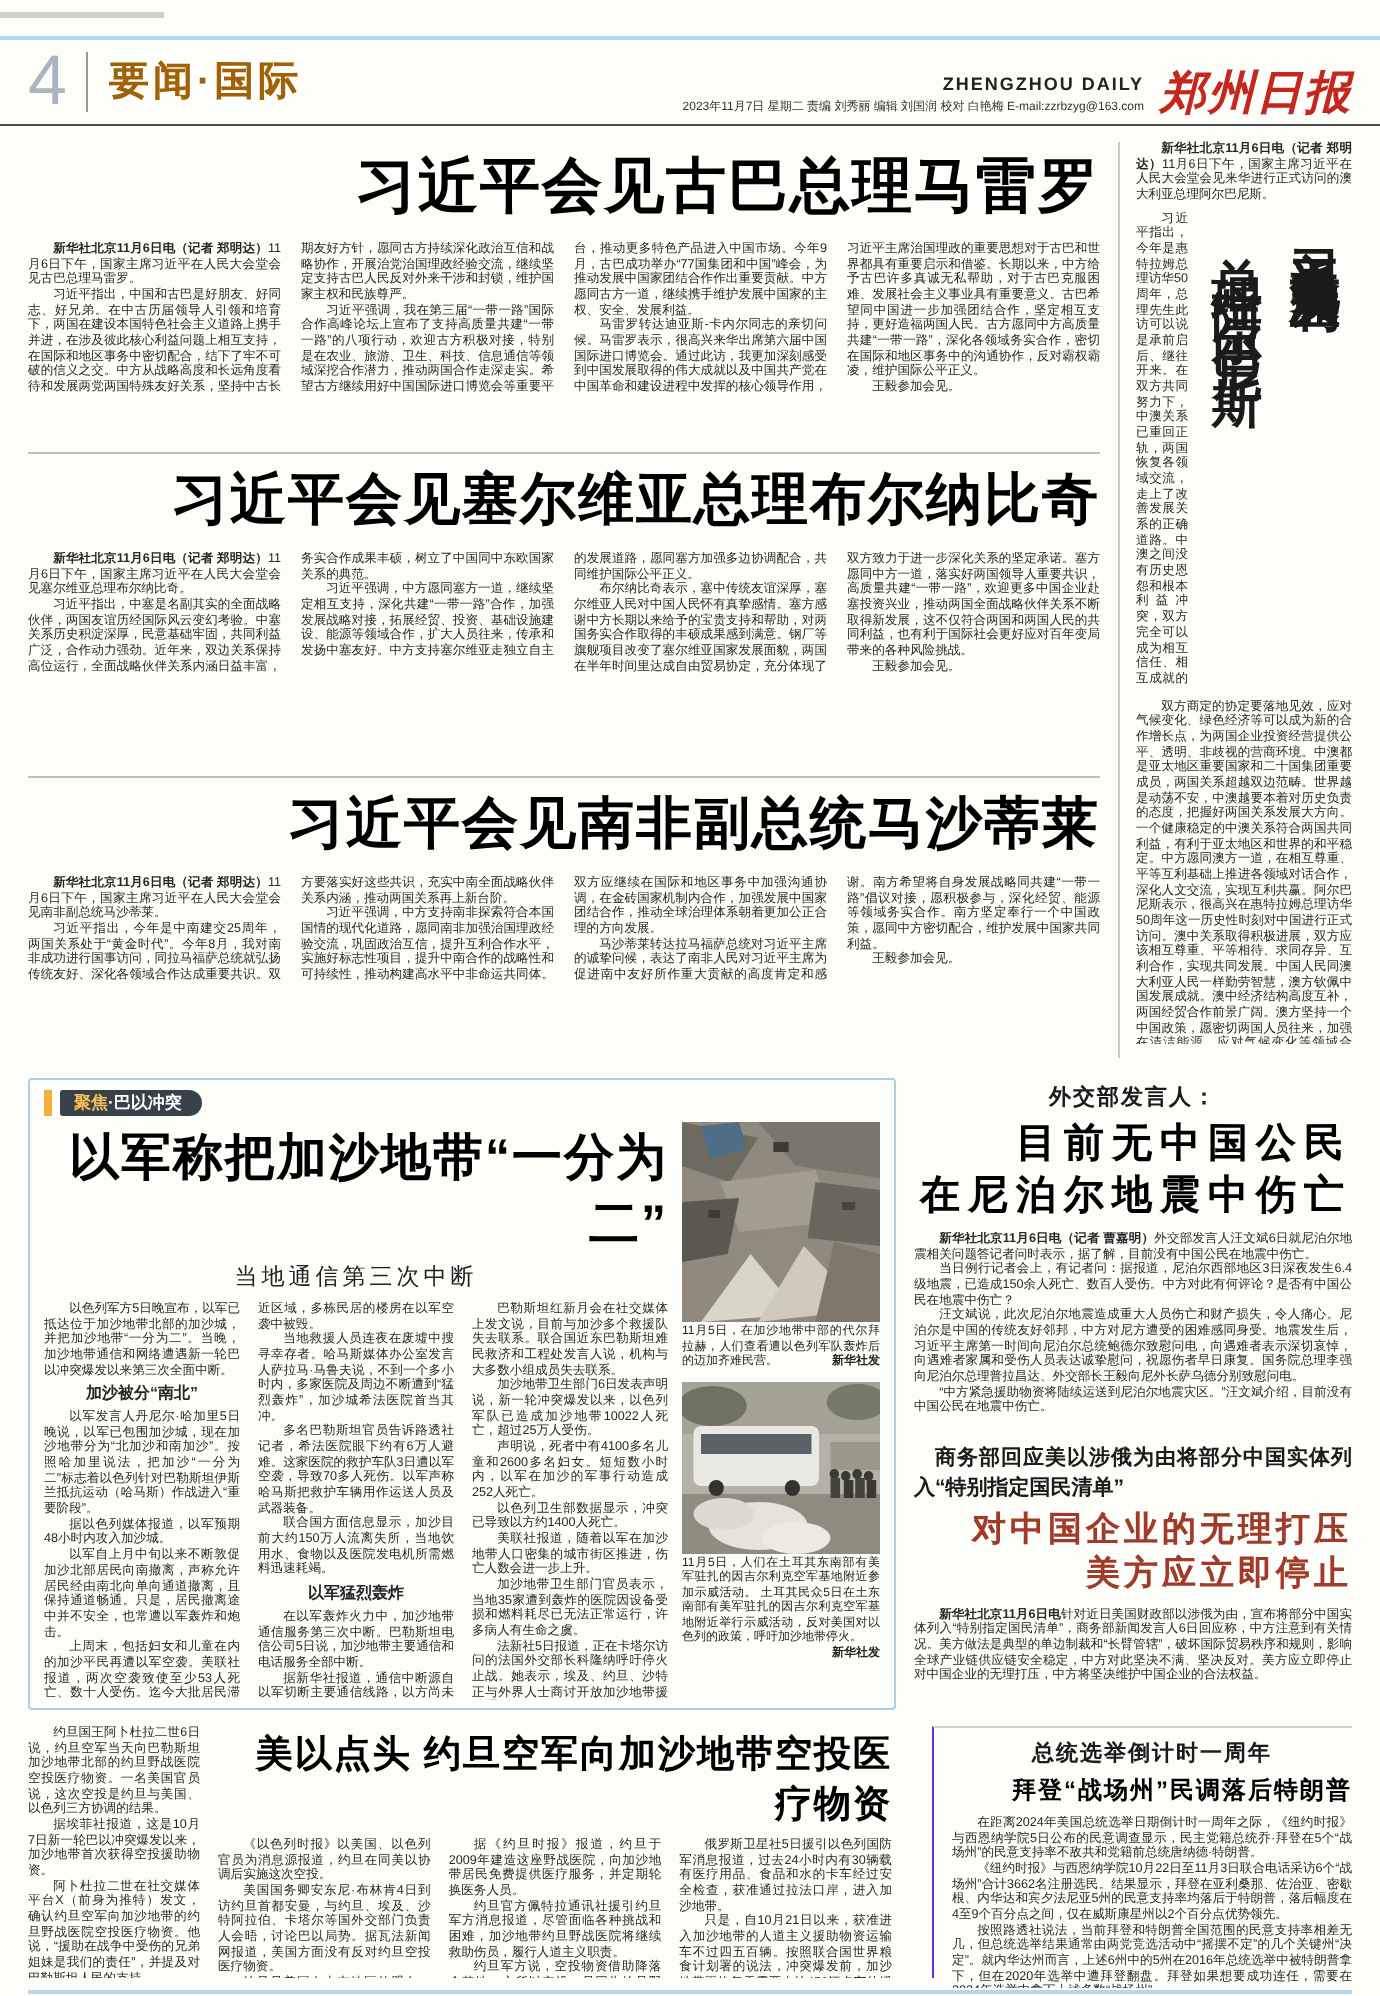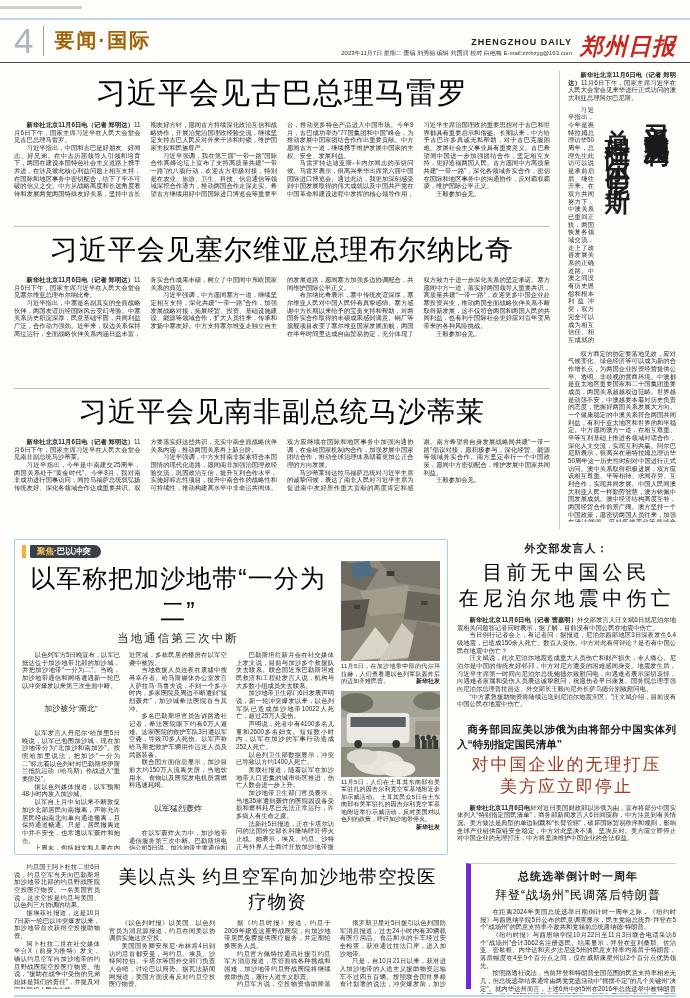--- a/index.html
+++ b/index.html
@@ -21,21 +21,21 @@
   .mh-right { text-align:right; display:flex; align-items:flex-end; gap:8px; }
   .mh-meta { text-align:right; }
   .paper-en { font-size:9px; font-weight:700; letter-spacing:1px; color:#222; }
   .dateline { font-size:6px; color:#333; margin-top:2px; white-space:nowrap; }
   .logo { font-family:"Liberation Serif","DejaVu Serif",serif; font-size:23px; font-weight:900;
     color:#c5271f; font-style:italic; letter-spacing:1px; line-height:1; }
   
   .bt { font-size:6.3px; line-height:1.22; text-align:justify; color:#272727; }
   .bt p { text-indent:2em; margin:0; }
   .bt b { font-weight:700; }
-  .hl { font-weight:400; text-align:center; color:#000; letter-spacing:1px; }
+  .hl { font-weight:700; text-align:right; color:#000; letter-spacing:1px; }
   
   .top { display:flex; padding:8px 14px 4px 14px; height:470px; }
   .top-left { width:546px; padding-right:9px; border-right:1px solid #c9c9c5; }
   .top-right { width:116px; padding-left:8px; }
   .art-hl1 { font-size:30px; margin:2px 0 7px 0; }
   .art-hl2 { font-size:28px; margin:4px 0 7px 0; }
   .cols4 { column-count:4; column-gap:10px; overflow:hidden; }
   .h-a1 { height:97px; } .h-a2 { height:104px; } .h-a3 { height:90px; }
   .art-rule { border:none; border-top:1px solid #bfbfbb; margin:8px 0 4px 0; }
   
@@ -53,43 +53,43 @@
   .badge-row { display:flex; gap:4px; margin-bottom:3px; }
   .badge-bar { width:4px; height:13px; background:#f3b13c; }
   .badge { background:#38414a; border-radius:2px 9px 9px 2px; padding:2px 10px 2px 7px;
     font-size:8.5px; font-weight:700; line-height:1; }
   .badge .ba { color:#f6c25a; } .badge .bb { color:#ffffff; }
   .gaza-main { display:flex; gap:7px; flex:1; overflow:hidden; }
   .gaza-text { width:312px; display:flex; flex-direction:column; }
   .gaza-hl { font-size:25px; margin:1px 0 3px 0; }
   .gaza-sub { text-align:center; font-size:11.5px; letter-spacing:2px; color:#222; margin-bottom:5px; }
   .cols3 { column-count:3; column-gap:9px; flex:1; overflow:hidden; }
-  .subhead { font-weight:400; font-size:8px; text-align:center; text-indent:0 !important;
-    margin:15px 0 !important; break-inside:avoid; }
+  .subhead { font-weight:700; font-size:8px; text-align:center; text-indent:0 !important;
+    margin:3px 0 !important; break-inside:avoid; }
   .photo-col { flex:1; display:flex; flex-direction:column; }
   .photo { width:100%; display:block; background:#999; }
   .cap { font-size:6px; line-height:1.25; text-align:justify; color:#222; margin:2px 0 5px 0; }
   .cap .credit { font-weight:700; float:right; padding-left:4px; }
   
   .mid-right { flex:1; display:flex; flex-direction:column; padding-top:2px; }
   .kicker-c { text-align:center; font-size:11px; font-weight:700; letter-spacing:1px; margin-bottom:3px; }
   .mfa-hl { font-size:20px; line-height:1.3; letter-spacing:4px; }
   .mfa-body { margin-top:5px; height:96px; overflow:hidden; }
   .com-kicker { font-size:10.5px; font-weight:700; line-height:1.4; text-align:justify;
     text-indent:1em; margin:10px 0 3px 0; }
   .com-hl { font-size:17px; line-height:1.3; letter-spacing:2px; color:#a03b2a; }
   .com-body { margin-top:5px; height:62px; overflow:hidden; }
   
   .bottom { display:flex; gap:20px; padding:6px 14px 0 14px; height:132px; }
   .jordan { width:432px; display:flex; gap:9px; }
   .jordan-c1 { width:86px; overflow:hidden; }
   .jordan-right { flex:1; display:flex; flex-direction:column; }
   .jordan-hl { font-size:18.5px; margin:1px 0 5px 0; }
   .jordan-cols { column-count:3; column-gap:9px; flex:1; overflow:hidden; }
-  .biden { flex:1; border-left:5px solid #6d28d9; border-top:1px solid #cfcfca;
+  .biden { flex:1; border-left:1px solid #6d28d9; border-top:1px solid #cfcfca;
     padding:5px 0 0 9px; }
   .biden-hl { font-size:12px; margin-bottom:4px; }
   .biden-body { height:86px; overflow:hidden; }
   .footer-rule { margin:6px 14px 0 14px; height:2px; background:#b9d7e6; }
 </style>
 </head>
 <body>
 
 <div id="page">
 

